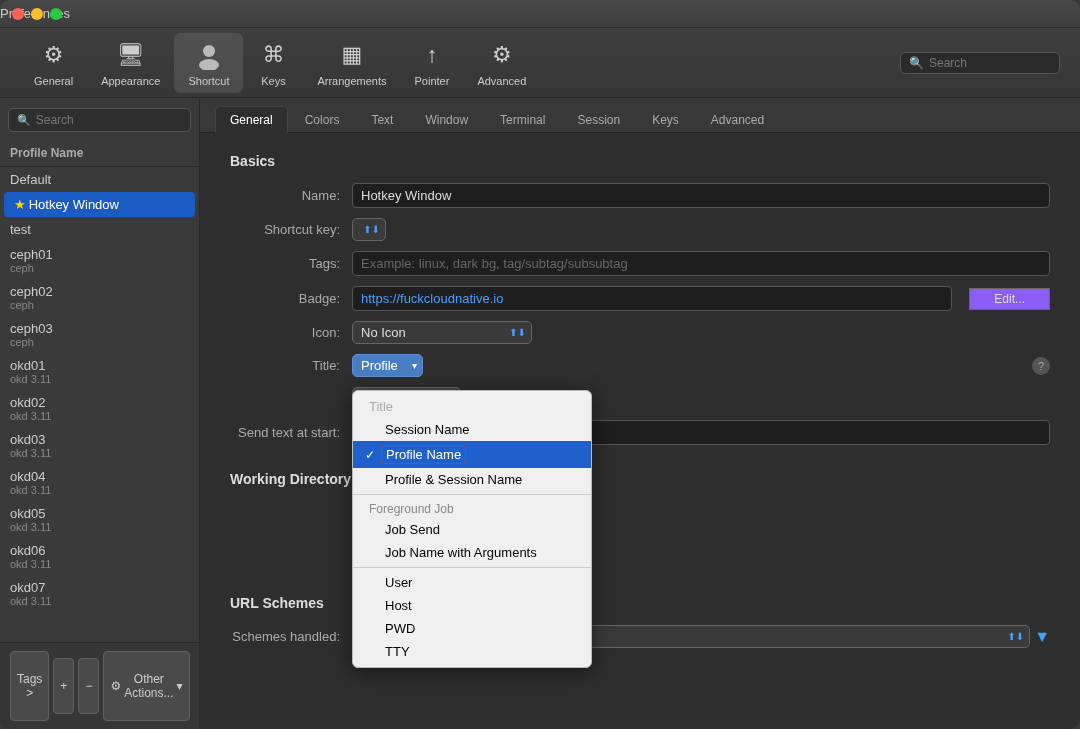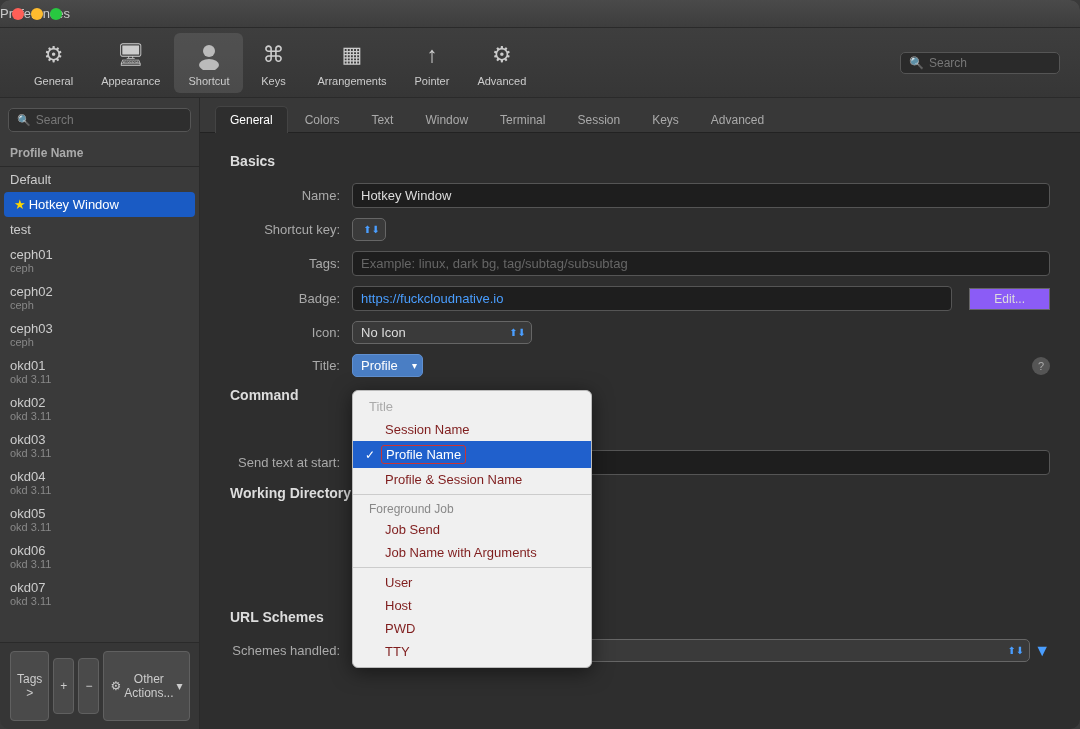--- a/index.html
+++ b/index.html
@@ -358,21 +358,21 @@
     }
     .dropdown-section-header {
       padding: 4px 16px 2px 16px;
       font-size: 12px;
       color: #888;
     }
     .dropdown-item {
       padding: 4px 16px 4px 32px;
       font-size: 13px;
       cursor: pointer;
-      color: #7f1d1d;
+      color: #000000;
       position: relative;
       display: flex; align-items: center;
     }
     .dropdown-item.selected-item {
       background: #2060cc;
       color: white;
     }
     .dropdown-item.selected-item::before {
       content: '✓';
       position: absolute;
@@ -411,21 +411,21 @@
       flex: 1;
       background: #1e1e1e;
       border: 1px solid #555;
       border-radius: 4px;
       padding: 4px 8px;
       color: #666;
       font-size: 13px;
       outline: none;
     }
 
-    .working-dir-section { margin-top: 10px; }
+    .working-dir-section { margin-top: 26px; }
     .radio-row {
       display: flex;
       align-items: center;
       gap: 6px;
       margin-bottom: 6px;
     }
     .radio-dot {
       width: 12px; height: 12px;
       border-radius: 50%;
       border: 1.5px solid #666;
@@ -675,21 +675,20 @@
           <div class="dropdown-item">Job Name with Arguments</div>
           <div class="dropdown-separator"></div>
           <div class="dropdown-item">User</div>
           <div class="dropdown-item">Host</div>
           <div class="dropdown-item">PWD</div>
           <div class="dropdown-item">TTY</div>
         </div>
       </div>
 
       <div class="command-section">
-        <div class="section-title">Command</div>
         <div class="form-row">
           <span class="form-label"></span>
           <div class="command-row">
             <button class="login-shell-btn">
               <span>Login Shell</span>
               <span>⬆⬇</span>
             </button>
           </div>
         </div>
         <div class="form-row">

